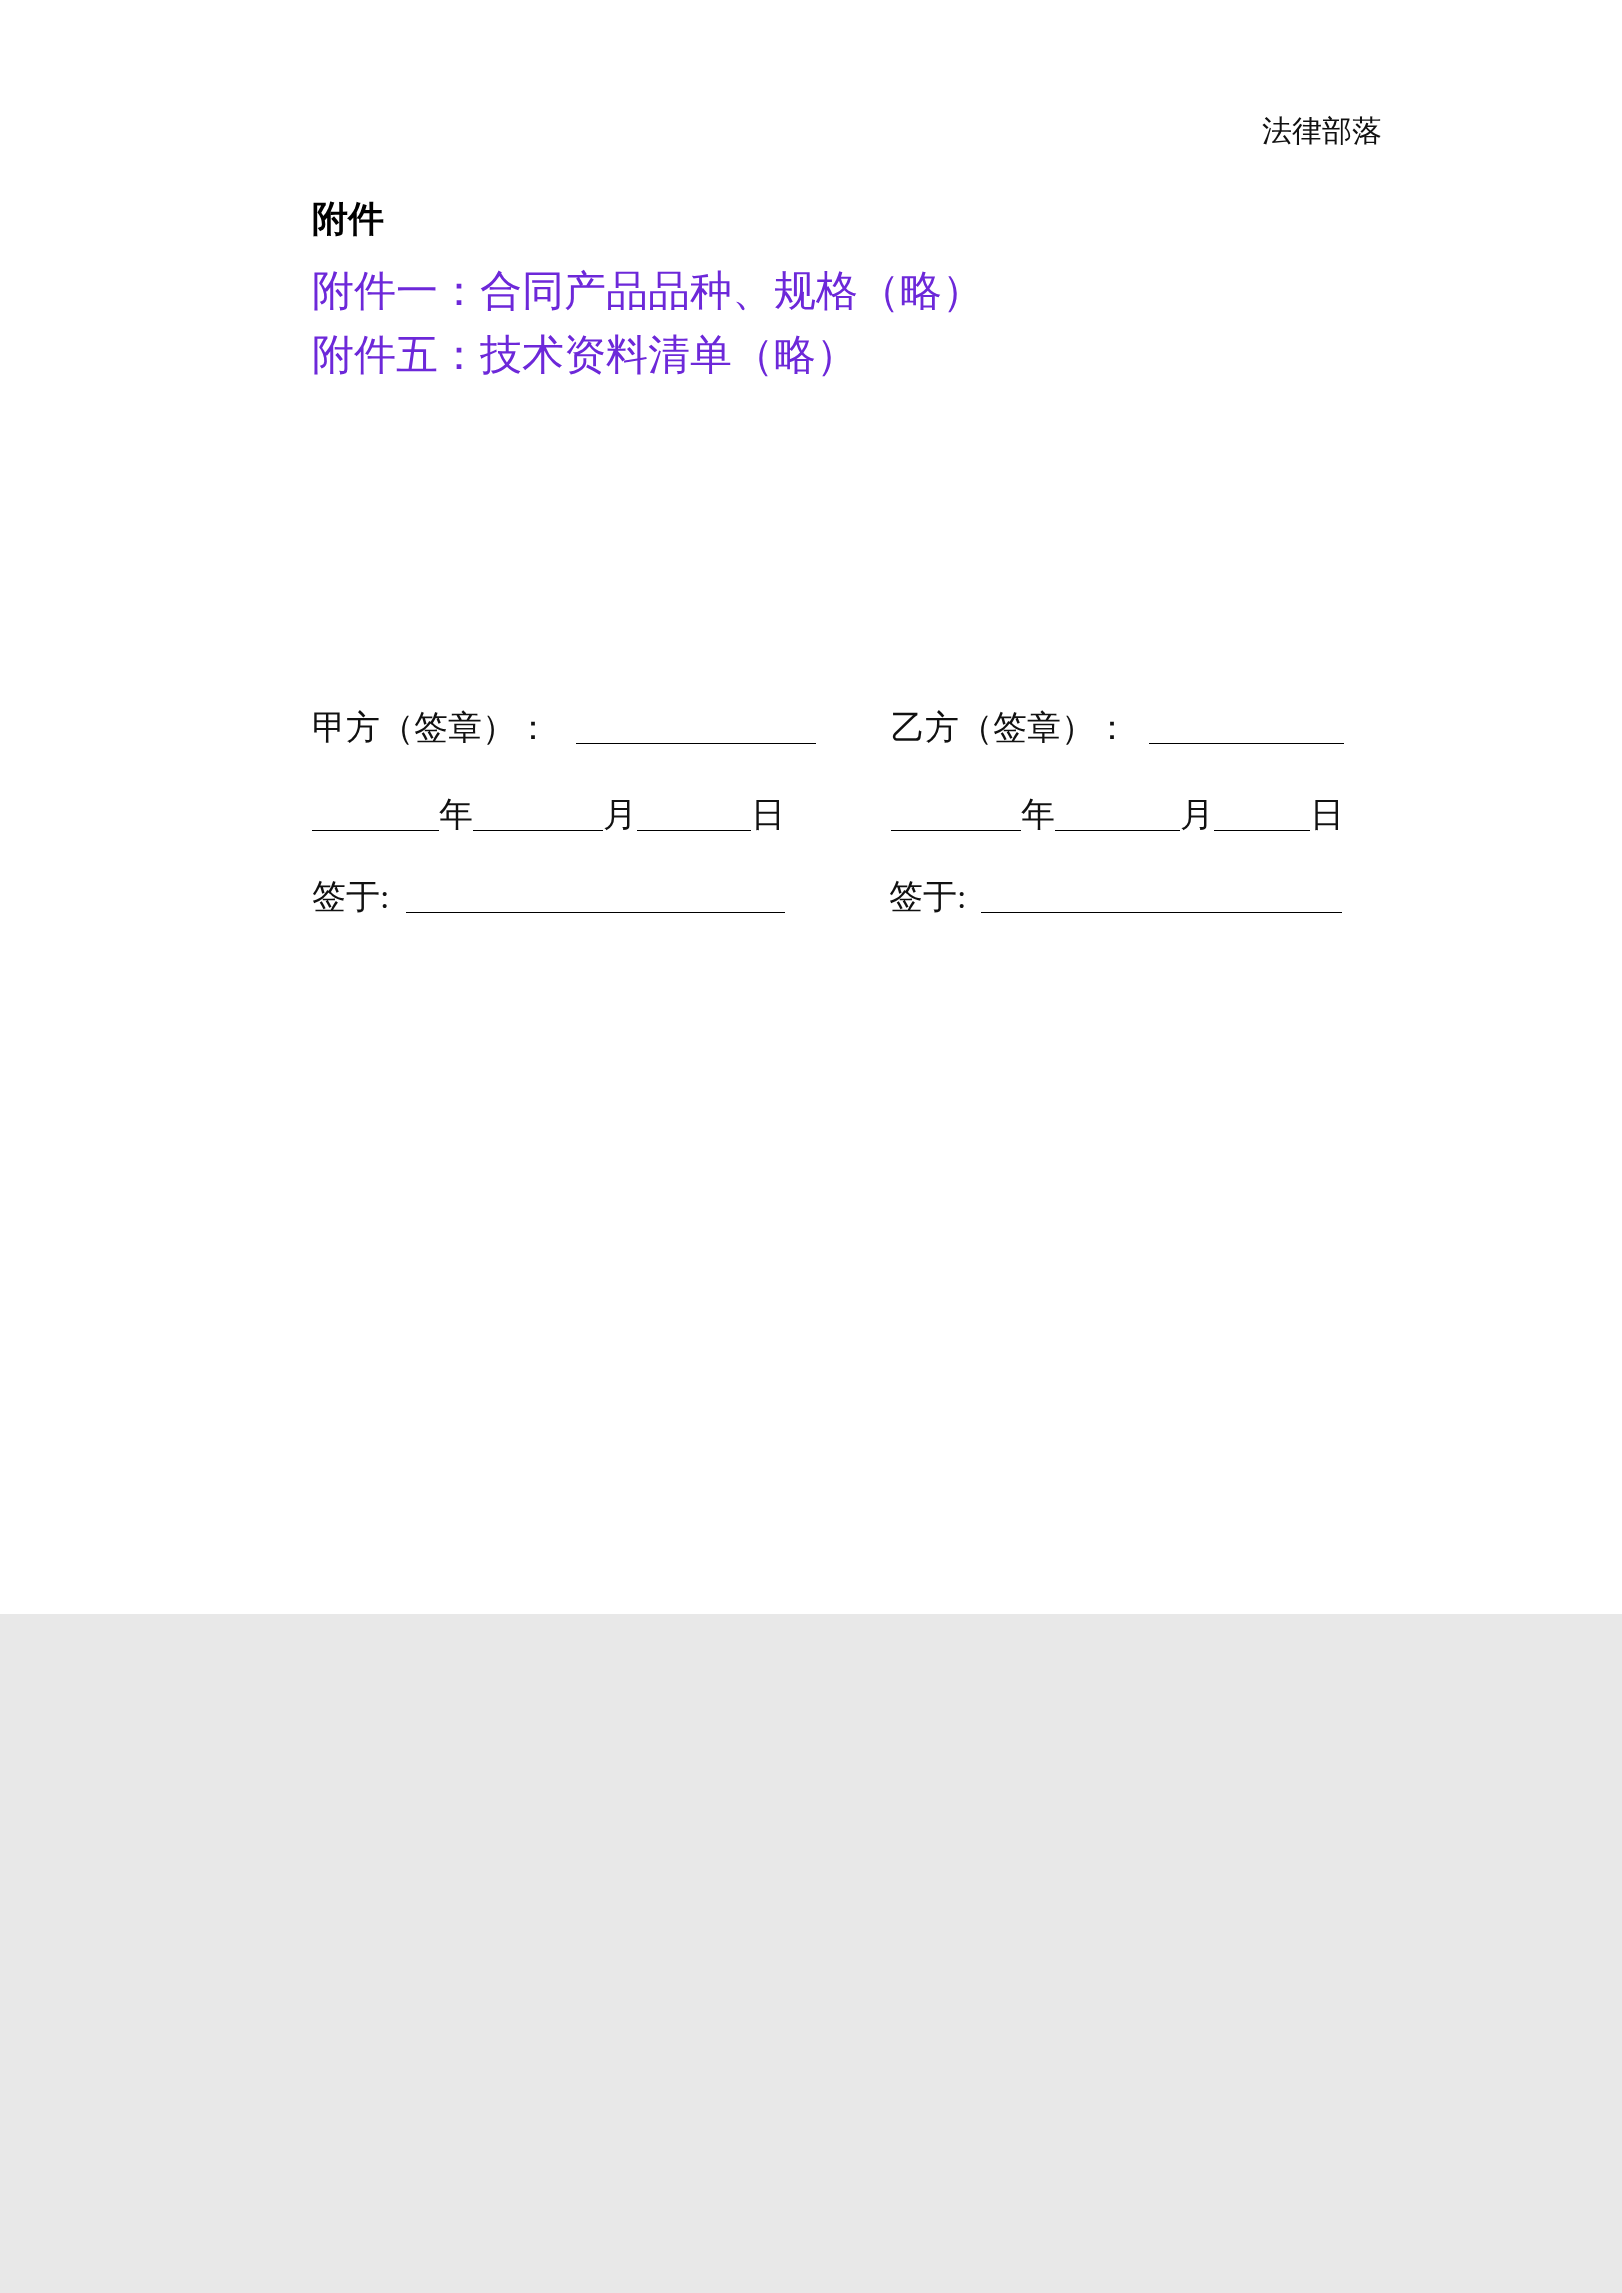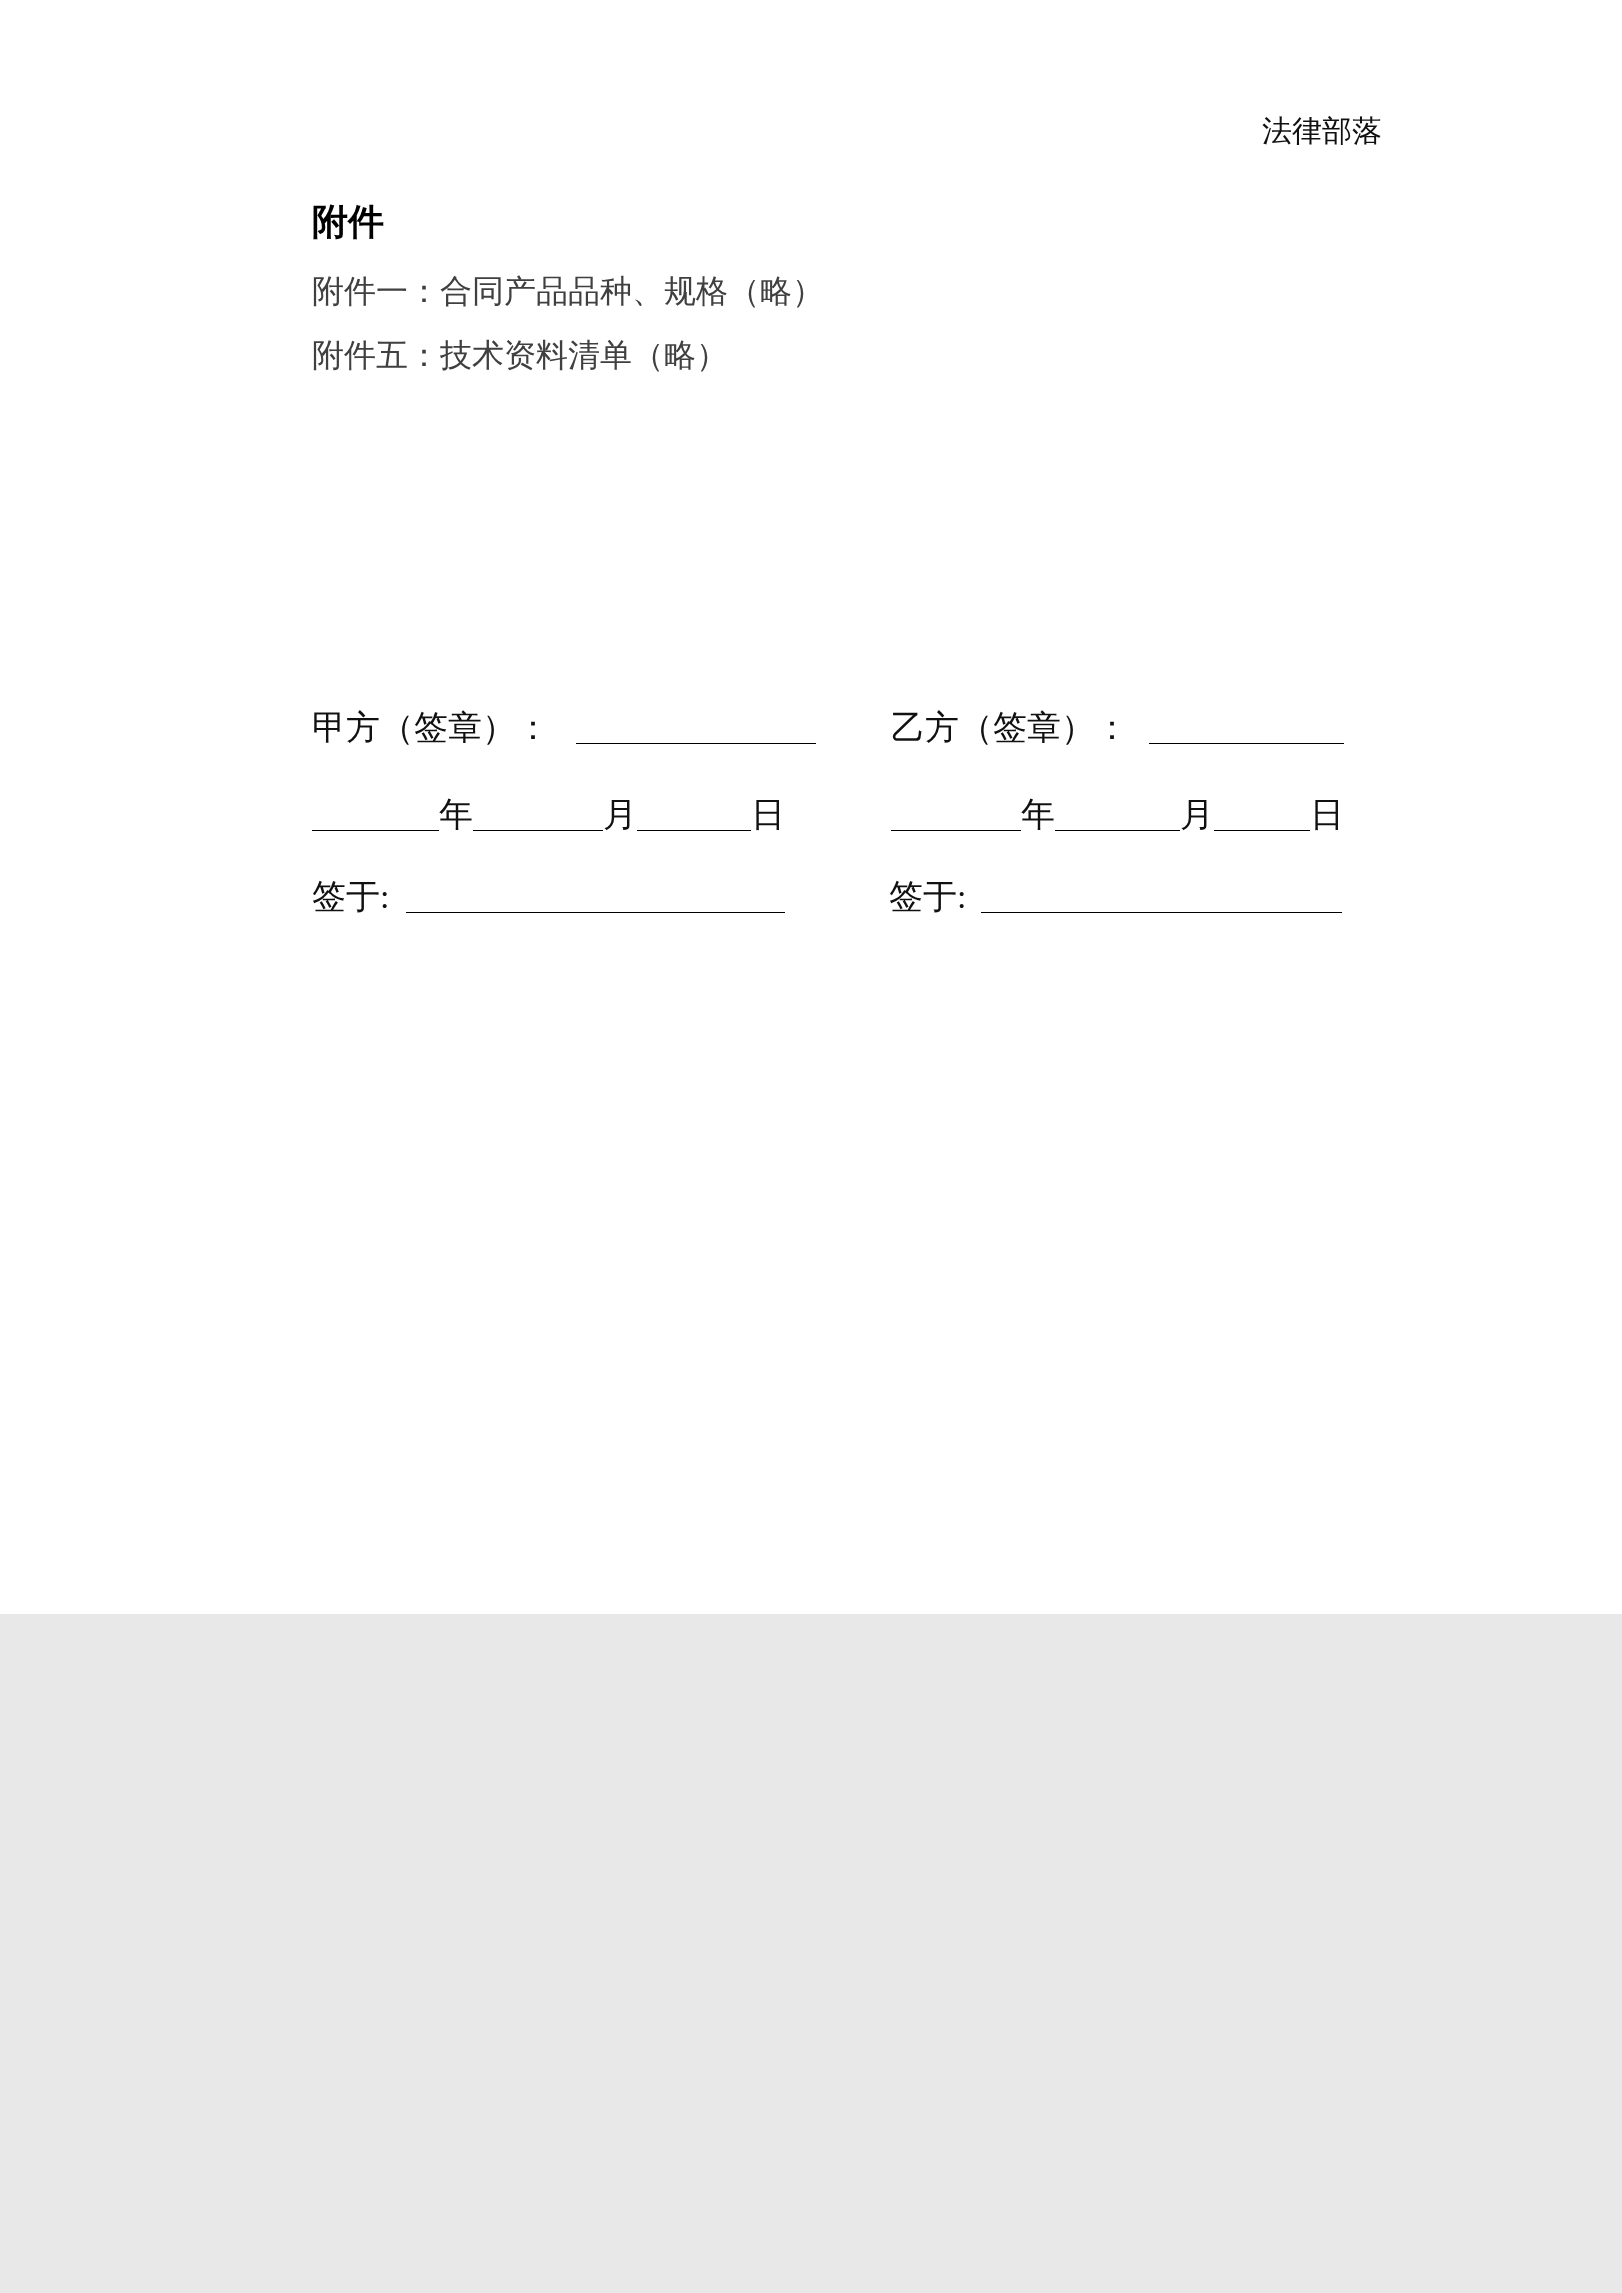--- a/index.html
+++ b/index.html
@@ -28,34 +28,34 @@
     letter-spacing: 0;
   }
   .title {
     position: absolute;
     top: 204px;
     left: 312px;
     margin: 0;
     font-size: 36px;
     line-height: 1;
     font-weight: 700;
-    font-family: Liberation Sans, sans-serif;
+    font-family: Liberation Mono, monospace;
     color: #000;
   }
   .list {
     position: absolute;
     top: 271px;
     left: 312px;
   }
   .item {
     height: 64px;
-    font-size: 32px;
+    font-size: 42px;
     line-height: 40px;
     white-space: nowrap;
-    color: #404040;
+    color: #6d28d9;
   }
   .row {
     position: absolute;
     font-size: 34px;
     line-height: 1.1;
     white-space: nowrap;
     color: #111;
   }
   .u {
     display: inline-block;

